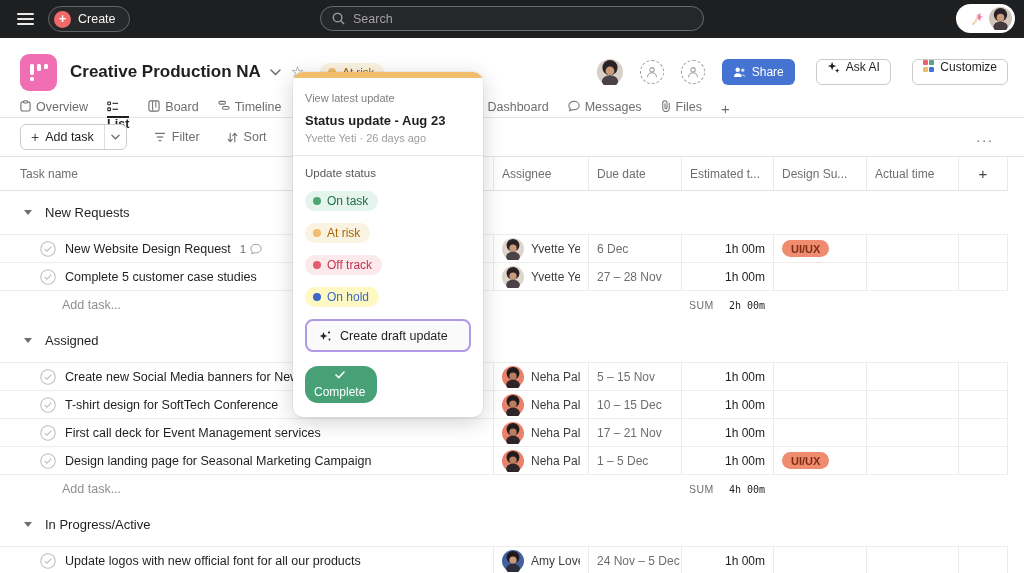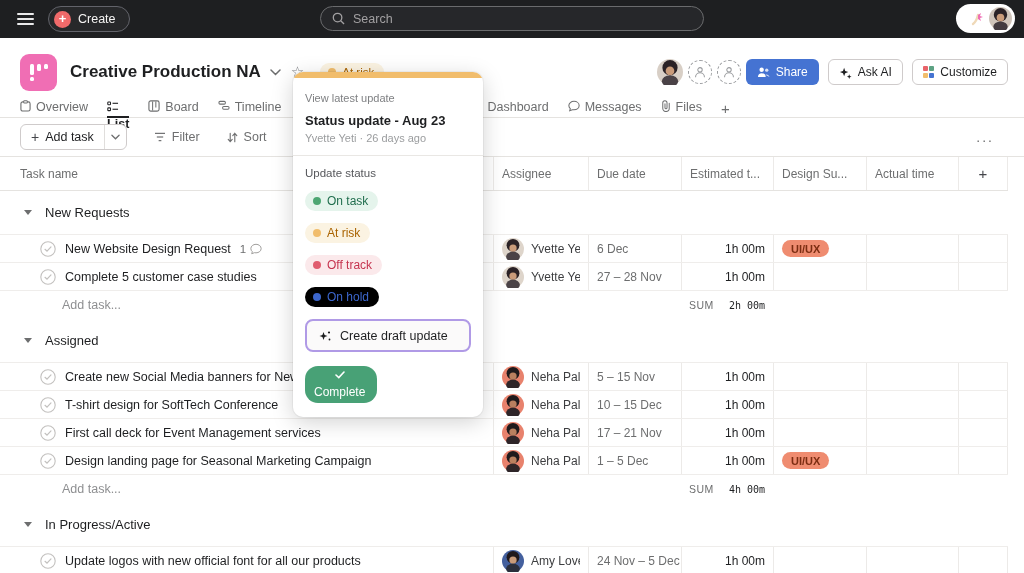--- a/index.html
+++ b/index.html
@@ -30,26 +30,26 @@
   .pi1 { left:10px; top:10px; width:4px; height:11px; }
   .pi2 { left:10px; top:23px; width:4px; height:4px; }
   .pi3 { left:17px; top:10px; width:4px; height:7px; }
   .pi4 { left:24px; top:10px; width:4px; height:5px; }
   .title { margin-left:13px; font-size:17px; font-weight:700; }
   .title-chevron { margin-left:9px; display:flex; cursor:pointer; }
   .star-icon { margin-left:10px; font-size:15px; color:#84868a; cursor:pointer; }
   .risk-badge { margin-left:16px; display:flex; align-items:center; gap:6px; background:#fbf3e2;
     border-radius:11px; padding:3px 10px 3px 8px; font-size:11.5px; color:#a96300; cursor:pointer; }
   .dot8 { width:8px; height:8px; border-radius:50%; flex:none; }
-  .header-right { margin-left:auto; display:flex; align-items:center; gap:5px; }
+  .header-right { margin-left:auto; display:flex; align-items:center; gap:17px; }
   .dashed-avatar { width:24px; height:24px; border:1px dashed #9a9c9f; border-radius:50%;
     display:flex; align-items:center; justify-content:center; cursor:pointer; }
   .btn-share { display:flex; align-items:center; gap:6px; background:#4573d2; border:none; color:#fff;
     height:26px; padding:0 11px; border-radius:6px; font-size:12px; font-family:inherit; cursor:pointer; }
-  .btn-light { display:flex; align-items:center; gap:6px; background:#fff; border:1px solid #cfcbcb;
+  .btn-light { display:flex; gap:6px; background:#fff; border:1px solid #cfcbcb;
     color:#1e1f21; height:26px; padding:0 10px; border-radius:6px; font-size:12px; font-family:inherit; cursor:pointer; margin-left:4px; }
   .cust-grid { display:grid; grid-template-columns:5px 5px; grid-template-rows:5px 5px; gap:1.5px; }
   .cust-grid i { border-radius:1px; }
 
   
   .tabbar { display:flex; align-items:center; gap:19px; height:18px; padding:0 20px;
     border-bottom:1px solid #e5e3e0; font-size:12.5px; color:#6d6e6f; }
   .tab { display:flex; align-items:flex-start; gap:5px; height:100%; cursor:pointer; white-space:nowrap; }
   .tab.active { color:#1e1f21; border-bottom:2px solid #1e1f21; margin-bottom:-1px; font-weight:600;flex-direction:column; }
   .tab .dots { color:#6d6e6f; font-weight:400; letter-spacing:1px; }
@@ -647,21 +647,21 @@
               <span>On task</span>
             </span></div>
           <div class="option-line"><span class="option-pill" style="background: rgb(251, 243, 226); color: rgb(169, 99, 0);">
               <span class="dot8" style="background: rgb(241, 189, 108);"></span>
               <span>At risk</span>
             </span></div>
           <div class="option-line"><span class="option-pill" style="background: rgb(251, 233, 235); color: rgb(197, 52, 79);">
               <span class="dot8" style="background: rgb(224, 92, 110);"></span>
               <span>Off track</span>
             </span></div>
-          <div class="option-line"><span class="option-pill" style="background: #000000; color: rgb(60, 102, 204);">
+          <div class="option-line"><span class="option-pill" style="background: #fef9c3; color: rgb(60, 102, 204);">
               <span class="dot8" style="background: rgb(60, 102, 204);"></span>
               <span>On hold</span>
             </span></div>
         </div>
       <button class="draft-btn">
         <span>
           <svg width="14" height="14" viewBox="0 0 14 14">
               <path d="M5.5 3 L6.6 6 9.5 7 6.6 8 5.5 11 4.4 8 1.5 7 4.4 6 Z" fill="#1e1f21"></path>
               <circle cx="11" cy="3.5" r="1.1" fill="#1e1f21"></circle>
               <circle cx="11.5" cy="10.5" r="0.9" fill="#1e1f21"></circle>

